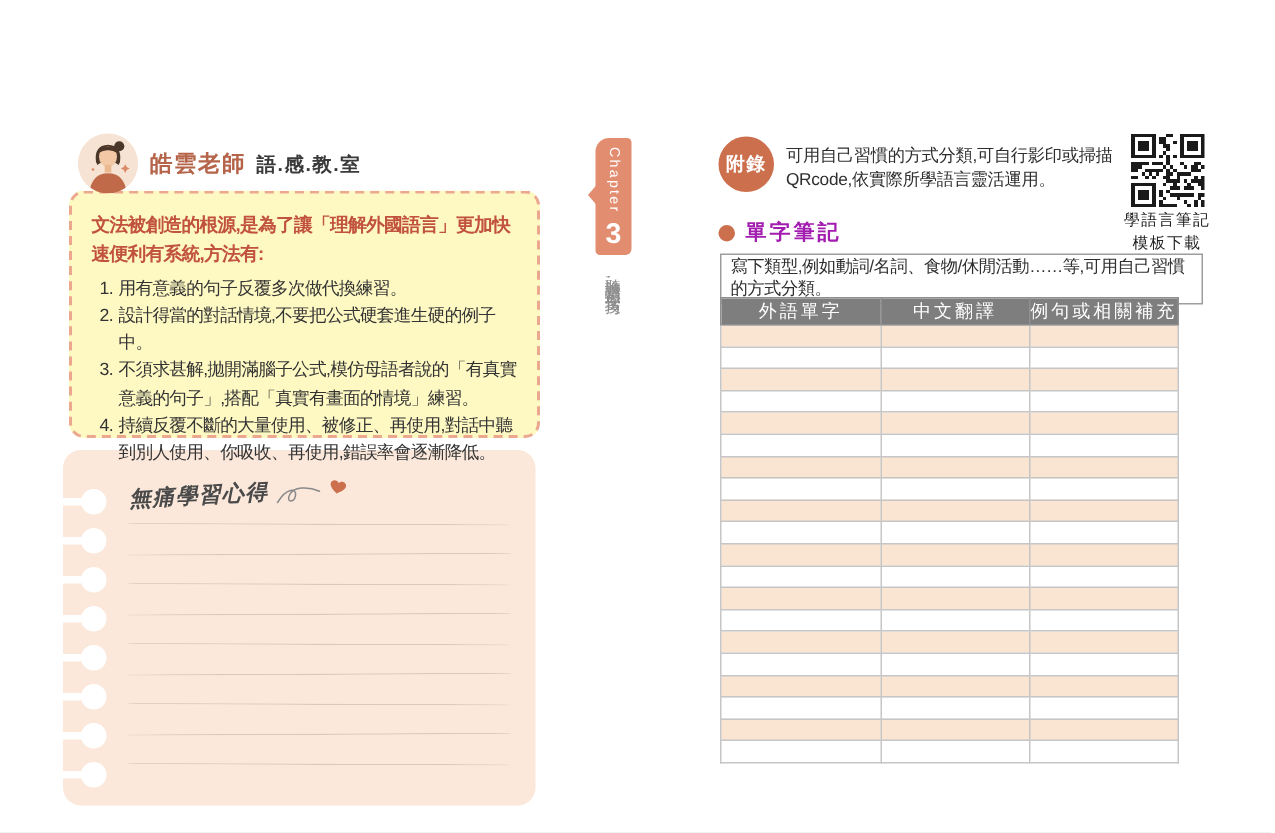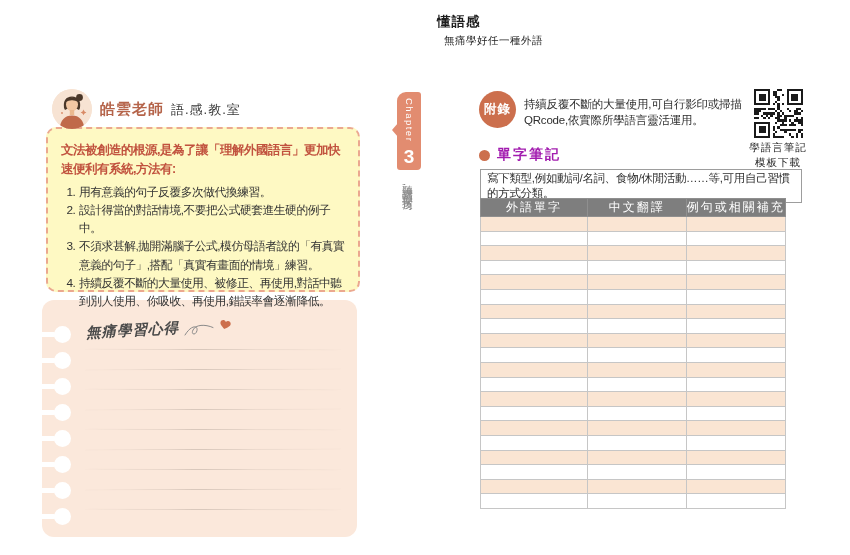--- a/index.html
+++ b/index.html
@@ -12,21 +12,21 @@
 
   
   .running-head{position:absolute;left:437px;top:13px;font-family:"Liberation Serif",serif;color:#1d1d1d;}
   .rh-title{font-size:13.5px;font-weight:bold;letter-spacing:1px;}
   .rh-sub{font-size:10.5px;margin-top:3px;margin-left:7px;letter-spacing:0.5px;}
 
   
   .avatar{position:absolute;left:52px;top:89px;width:40px;height:40px;border-radius:50%;overflow:hidden;z-index:3;background:#F7E3D3;}
   .teacher-title{position:absolute;left:100px;top:100px;display:flex;align-items:baseline;gap:7px;z-index:3;}
   .teacher-name{font-size:15px;font-weight:bold;color:var(--brown);letter-spacing:1px;}
-  .teacher-class{font-size:13px;font-weight:normal;color:#3a3a3a;letter-spacing:1px;}
+  .teacher-class{font-size:13px;font-weight:bold;color:#3a3a3a;letter-spacing:1px;}
 
   
   .tips-box{position:absolute;left:46px;top:127px;width:314px;height:165px;border:2px dashed var(--dash);
     border-radius:10px;padding:12px 12px 0 13px;background:#fef9c3;z-index:2;}
   .tips-intro{color:var(--red);font-weight:bold;font-size:12.5px;line-height:1.5;letter-spacing:-0.5px;}
   .tips-list{margin:4px 0 0;padding-left:17px;font-size:11.8px;line-height:1.55;color:#333;letter-spacing:-0.5px;}
   .tips-list li{padding-left:1px;}
 
   
   .notebook{position:absolute;left:42px;top:300px;width:315px;height:237px;background:var(--peach);border-radius:12px;}
@@ -67,24 +67,20 @@
     letter-spacing:2px;border:1px solid #8f8f8f;padding:0;}
   .vocab-table td{height:14.6px;border:1px solid #c6c6c6;padding:0;}
   .vocab-table tbody tr:nth-child(odd) td{background:var(--rowpeach);}
   .vocab-table col.c1{width:35%;} .vocab-table col.c2{width:32.4%;} .vocab-table col.c3{width:32.6%;}
 </style>
 </head>
 <body>
 
 <div class="spread">
 
-  <div class="running-head">
-    <div class="rh-title">懂語感</div>
-    <div class="rh-sub">無痛學好任一種外語</div>
-  </div>
 
   <div class="avatar">
     <svg viewBox="0 0 40 40" width="40" height="40">
       <circle cx="20" cy="20" r="20" fill="#F7E3D3"></circle>
       <path d="M12 19 Q10.5 8 20 7.5 Q29.5 8 28 19 L27 21 Q24 18.5 20 18.5 Q16 18.5 13 21 Z" fill="#4A3729"></path>
       <circle cx="27.5" cy="8.5" r="3.4" fill="#4A3729"></circle>
       <ellipse cx="20" cy="15.5" rx="6" ry="6.8" fill="#F3C8A4"></ellipse>
       <path d="M13.8 13 Q14.8 8.6 20 8.6 Q25.2 8.6 26.2 13 Q23 11 20 11.2 Q17 11 13.8 13 Z" fill="#4A3729"></path>
       <rect x="17.8" y="21" width="4.4" height="5" fill="#EBB98F"></rect>
       <path d="M7.5 40 Q9 26.5 20 26.5 Q31 26.5 32.5 40 Z" fill="#C06A4A"></path>
@@ -135,21 +131,21 @@
     </div>
 
   <div class="chapter-tab">
     <div class="chapter-notch"></div>
     <div class="chapter-word">Chapter</div>
     <div class="chapter-num">3</div>
   </div>
   <div class="chapter-caption">聽說讀寫,學習技巧</div>
 
   <div class="badge">附錄</div>
-  <div class="appendix-note">持續反覆不斷的大量使用,可自行影印或掃描QRcode,依實際所學語言靈活運用。</div>
+  <div class="appendix-note">可用自己習慣的方式分類,可自行影印或掃描QRcode,依實際所學語言靈活運用。</div>
 
   <div class="qr">
     <svg id="qr-svg" viewBox="0 0 21 21" width="49" height="49" shape-rendering="crispEdges">
         <rect x="0" y="0" width="1" height="1" fill="#1a1a1a"></rect>
         <rect x="1" y="0" width="1" height="1" fill="#1a1a1a"></rect>
         <rect x="2" y="0" width="1" height="1" fill="#1a1a1a"></rect>
         <rect x="3" y="0" width="1" height="1" fill="#1a1a1a"></rect>
         <rect x="4" y="0" width="1" height="1" fill="#1a1a1a"></rect>
         <rect x="5" y="0" width="1" height="1" fill="#1a1a1a"></rect>
         <rect x="6" y="0" width="1" height="1" fill="#1a1a1a"></rect>

